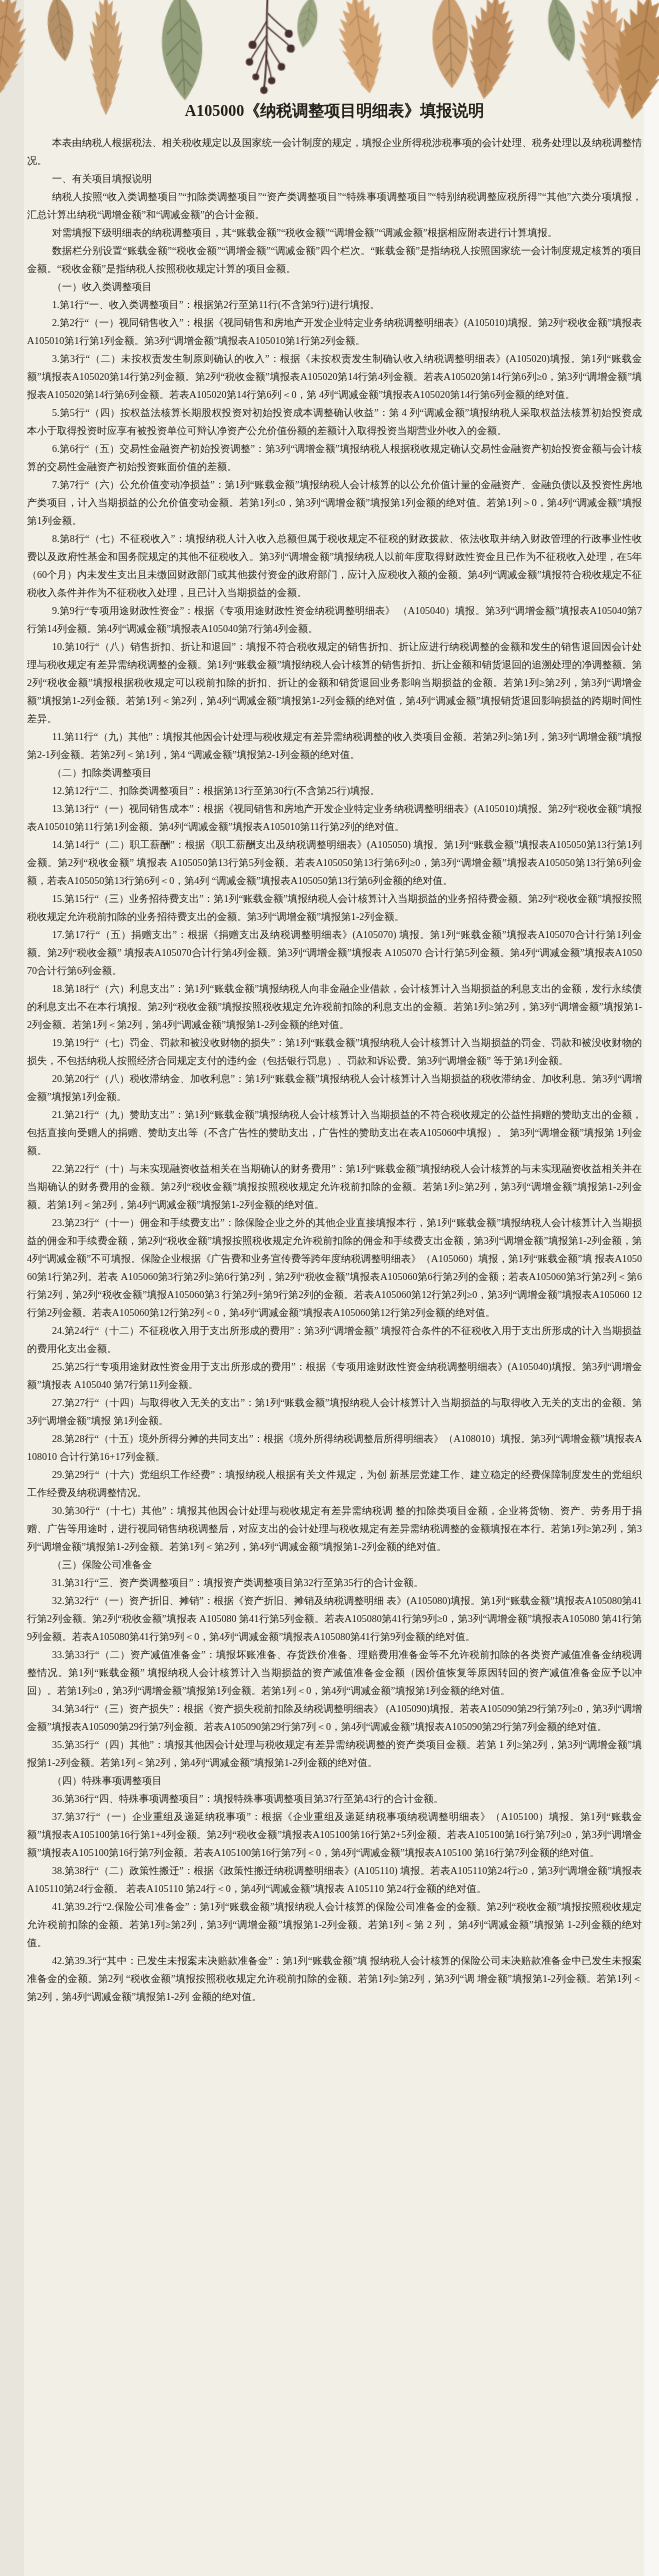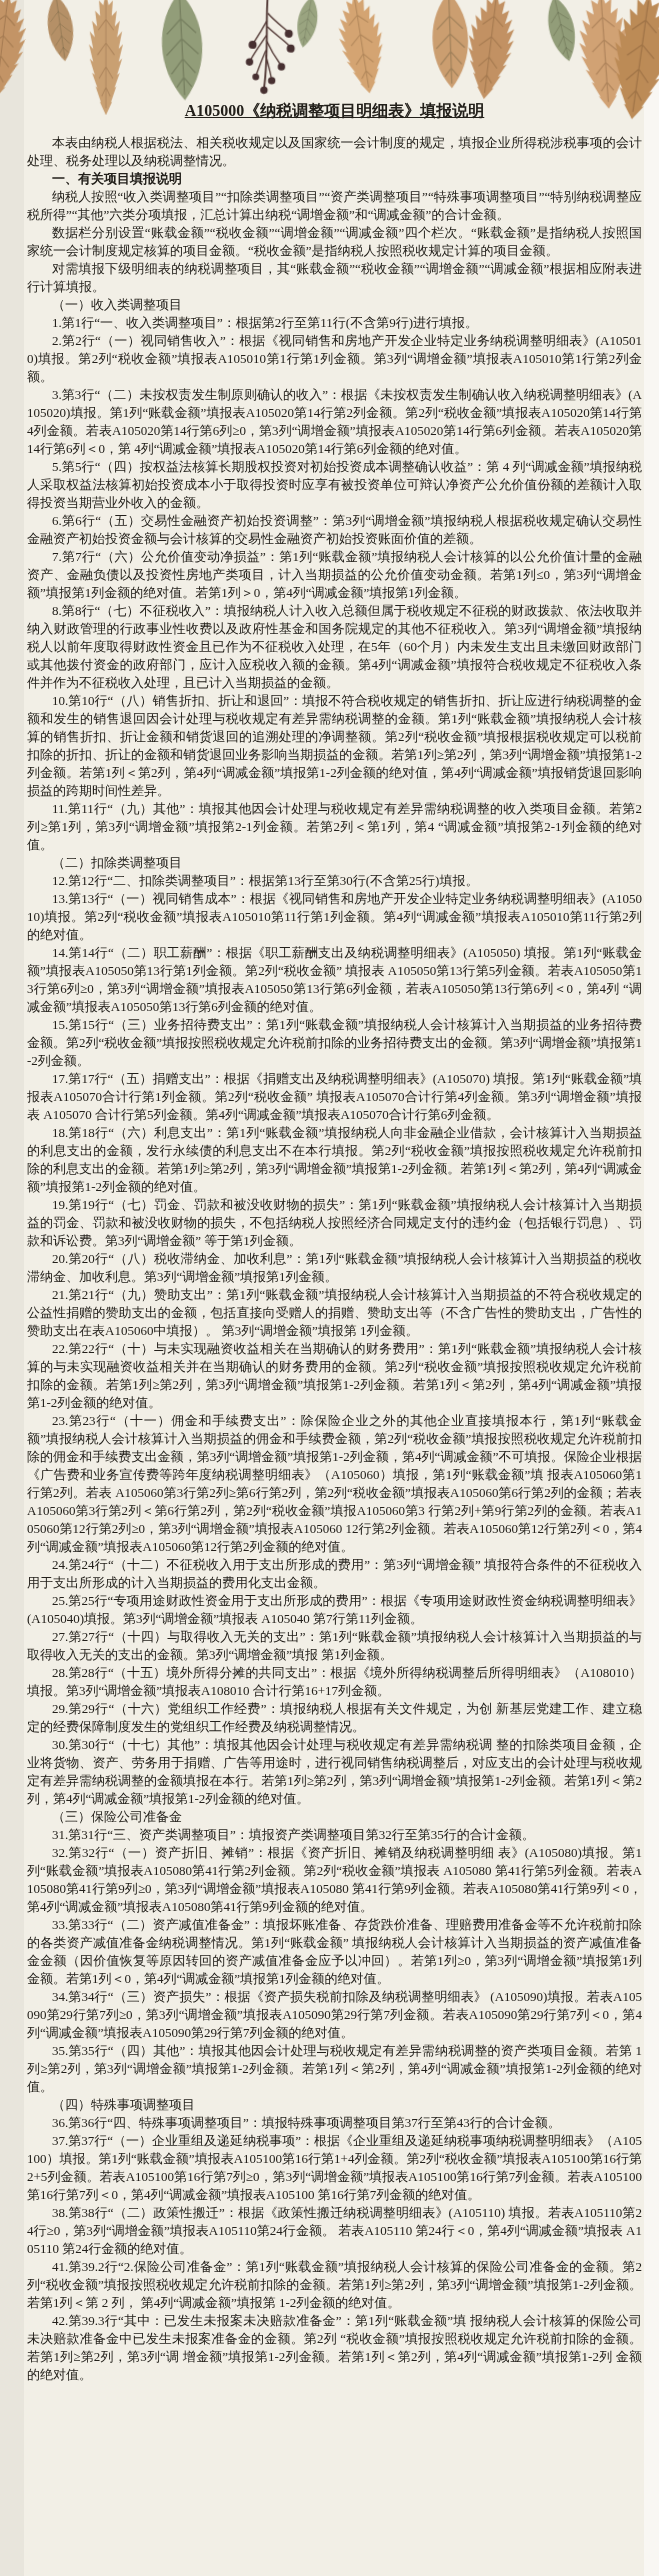--- a/index.html
+++ b/index.html
@@ -12,28 +12,27 @@
   .edge-right{position:absolute;right:0;top:0;bottom:0;width:15.5px;background:rgba(255,255,255,0.50);}
   .deco{position:absolute;left:0;width:659px;pointer-events:none;}
   .deco-top{top:0;height:185px;}
   .doc{
     position:absolute;left:27px;top:99px;width:615px;
     color:#23201b;
   }
   .title{
     text-align:center;font-weight:bold;font-size:16px;line-height:23px;
     margin:0 0 12.4px 0;
-    text-decoration:underline;
   }
   .block{
-    font-size:13px;line-height:18px;margin:0;
+    font-size:10px;line-height:18px;margin:0;
     text-align:justify;text-indent:25px;
     word-break:break-all;
   }
-  .block.heading{font-weight:bold;}
+  .block.heading{font-weight:normal;}
 </style>
 </head>
 <body>
 
 <div class="edge-left"></div>
 <div class="edge-right"></div>
 
 <svg class="deco deco-top" width="659" height="185" viewBox="0 0 1280 360" xmlns="http://www.w3.org/2000/svg">
   <defs>
     <g id="leaf-round">
@@ -80,30 +79,31 @@
     <use href="#leaf-jagged" fill="#b9854f" transform="translate(1262,-8) rotate(188) scale(1.2)"></use>
   </g>
 </svg>
 
 <main class="doc">
   <h1 class="title">A105000《纳税调整项目明细表》填报说明</h1>
   <div>
       <p class="block p">本表由纳税人根据税法、相关税收规定以及国家统一会计制度的规定，填报企业所得税涉税事项的会计处理、税务处理以及纳税调整情况。</p>
       <p class="block heading">一、有关项目填报说明</p>
       <p class="block p">纳税人按照“收入类调整项目”“扣除类调整项目”“资产类调整项目”“特殊事项调整项目”“特别纳税调整应税所得”“其他”六类分项填报，汇总计算出纳税“调增金额”和“调减金额”的合计金额。</p>
+      <p class="block p">对需填报下级明细表的纳税调整项目，其“账载金额”“税收金额”“调增金额”“调减金额”根据相应附表进行计算填报。</p>
       <p class="block p">数据栏分别设置“账载金额”“税收金额”“调增金额”“调减金额”四个栏次。“账载金额”是指纳税人按照国家统一会计制度规定核算的项目金额。“税收金额”是指纳税人按照税收规定计算的项目金额。</p>
-      <p class="block p">对需填报下级明细表的纳税调整项目，其“账载金额”“税收金额”“调增金额”“调减金额”根据相应附表进行计算填报。</p>
       <p class="block subheading">（一）收入类调整项目</p>
       <p class="block p">1.第1行“一、收入类调整项目”：根据第2行至第11行(不含第9行)进行填报。</p>
       <p class="block p">2.第2行“（一）视同销售收入”：根据《视同销售和房地产开发企业特定业务纳税调整明细表》(A105010)填报。第2列“税收金额”填报表A105010第1行第1列金额。第3列“调增金额”填报表A105010第1行第2列金额。</p>
       <p class="block p">3.第3行“（二）未按权责发生制原则确认的收入”：根据《未按权责发生制确认收入纳税调整明细表》(A105020)填报。第1列“账载金额”填报表A105020第14行第2列金额。第2列“税收金额”填报表A105020第14行第4列金额。若表A105020第14行第6列≥0，第3列“调增金额”填报表A105020第14行第6列金额。若表A105020第14行第6列＜0，第 4列“调减金额”填报表A105020第14行第6列金额的绝对值。</p>
       <p class="block p">5.第5行“（四）按权益法核算长期股权投资对初始投资成本调整确认收益”：第 4 列“调减金额”填报纳税人采取权益法核算初始投资成本小于取得投资时应享有被投资单位可辩认净资产公允价值份额的差额计入取得投资当期营业外收入的金额。</p>
       <p class="block p">6.第6行“（五）交易性金融资产初始投资调整”：第3列“调增金额”填报纳税人根据税收规定确认交易性金融资产初始投资金额与会计核算的交易性金融资产初始投资账面价值的差额。</p>
       <p class="block p">7.第7行“（六）公允价值变动净损益”：第1列“账载金额”填报纳税人会计核算的以公允价值计量的金融资产、金融负债以及投资性房地产类项目，计入当期损益的公允价值变动金额。若第1列≤0，第3列“调增金额”填报第1列金额的绝对值。若第1列＞0，第4列“调减金额”填报第1列金额。</p>
       <p class="block p">8.第8行“（七）不征税收入”：填报纳税人计入收入总额但属于税收规定不征税的财政拨款、依法收取并纳入财政管理的行政事业性收费以及政府性基金和国务院规定的其他不征税收入。第3列“调增金额”填报纳税人以前年度取得财政性资金且已作为不征税收入处理，在5年（60个月）内未发生支出且未缴回财政部门或其他拨付资金的政府部门，应计入应税收入额的金额。第4列“调减金额”填报符合税收规定不征税收入条件并作为不征税收入处理，且已计入当期损益的金额。</p>
+      <p class="block p">9.第9行“专项用途财政性资金”：根据《专项用途财政性资金纳税调整明细表》 （A105040）填报。第3列“调增金额”填报表A105040第7行第14列金额。第4列“调减金额”填报表A105040第7行第4列金额。</p>
       <p class="block p">10.第10行“（八）销售折扣、折让和退回”：填报不符合税收规定的销售折扣、折让应进行纳税调整的金额和发生的销售退回因会计处理与税收规定有差异需纳税调整的金额。第1列“账载金额”填报纳税人会计核算的销售折扣、折让金额和销货退回的追溯处理的净调整额。第2列“税收金额”填报根据税收规定可以税前扣除的折扣、折让的金额和销货退回业务影响当期损益的金额。若第1列≥第2列，第3列“调增金额”填报第1-2列金额。若第1列＜第2列，第4列“调减金额”填报第1-2列金额的绝对值，第4列“调减金额”填报销货退回影响损益的跨期时间性差异。</p>
       <p class="block p">11.第11行“（九）其他”：填报其他因会计处理与税收规定有差异需纳税调整的收入类项目金额。若第2列≥第1列，第3列“调增金额”填报第2-1列金额。若第2列＜第1列，第4 “调减金额”填报第2-1列金额的绝对值。</p>
       <p class="block subheading">（二）扣除类调整项目</p>
       <p class="block p">12.第12行“二、扣除类调整项目”：根据第13行至第30行(不含第25行)填报。</p>
       <p class="block p">13.第13行“（一）视同销售成本”：根据《视同销售和房地产开发企业特定业务纳税调整明细表》(A105010)填报。第2列“税收金额”填报表A105010第11行第1列金额。第4列“调减金额”填报表A105010第11行第2列的绝对值。</p>
       <p class="block p">14.第14行“（二）职工薪酬”：根据《职工薪酬支出及纳税调整明细表》(A105050) 填报。第1列“账载金额”填报表A105050第13行第1列金额。第2列“税收金额” 填报表 A105050第13行第5列金额。若表A105050第13行第6列≥0，第3列“调增金额”填报表A105050第13行第6列金额，若表A105050第13行第6列＜0，第4列 “调减金额”填报表A105050第13行第6列金额的绝对值。</p>
       <p class="block p">15.第15行“（三）业务招待费支出”：第1列“账载金额”填报纳税人会计核算计入当期损益的业务招待费金额。第2列“税收金额”填报按照税收规定允许税前扣除的业务招待费支出的金额。第3列“调增金额”填报第1-2列金额。</p>
       <p class="block p">17.第17行“（五）捐赠支出”：根据《捐赠支出及纳税调整明细表》(A105070) 填报。第1列“账载金额”填报表A105070合计行第1列金额。第2列“税收金额” 填报表A105070合计行第4列金额。第3列“调增金额”填报表 A105070 合计行第5列金额。第4列“调减金额”填报表A105070合计行第6列金额。</p>
       <p class="block p">18.第18行“（六）利息支出”：第1列“账载金额”填报纳税人向非金融企业借款，会计核算计入当期损益的利息支出的金额，发行永续债的利息支出不在本行填报。第2列“税收金额”填报按照税收规定允许税前扣除的利息支出的金额。若第1列≥第2列，第3列“调增金额”填报第1-2列金额。若第1列＜第2列，第4列“调减金额”填报第1-2列金额的绝对值。</p>
       <p class="block p">19.第19行“（七）罚金、罚款和被没收财物的损失”：第1列“账载金额”填报纳税人会计核算计入当期损益的罚金、罚款和被没收财物的损失，不包括纳税人按照经济合同规定支付的违约金（包括银行罚息）、罚款和诉讼费。第3列“调增金额” 等于第1列金额。</p>

